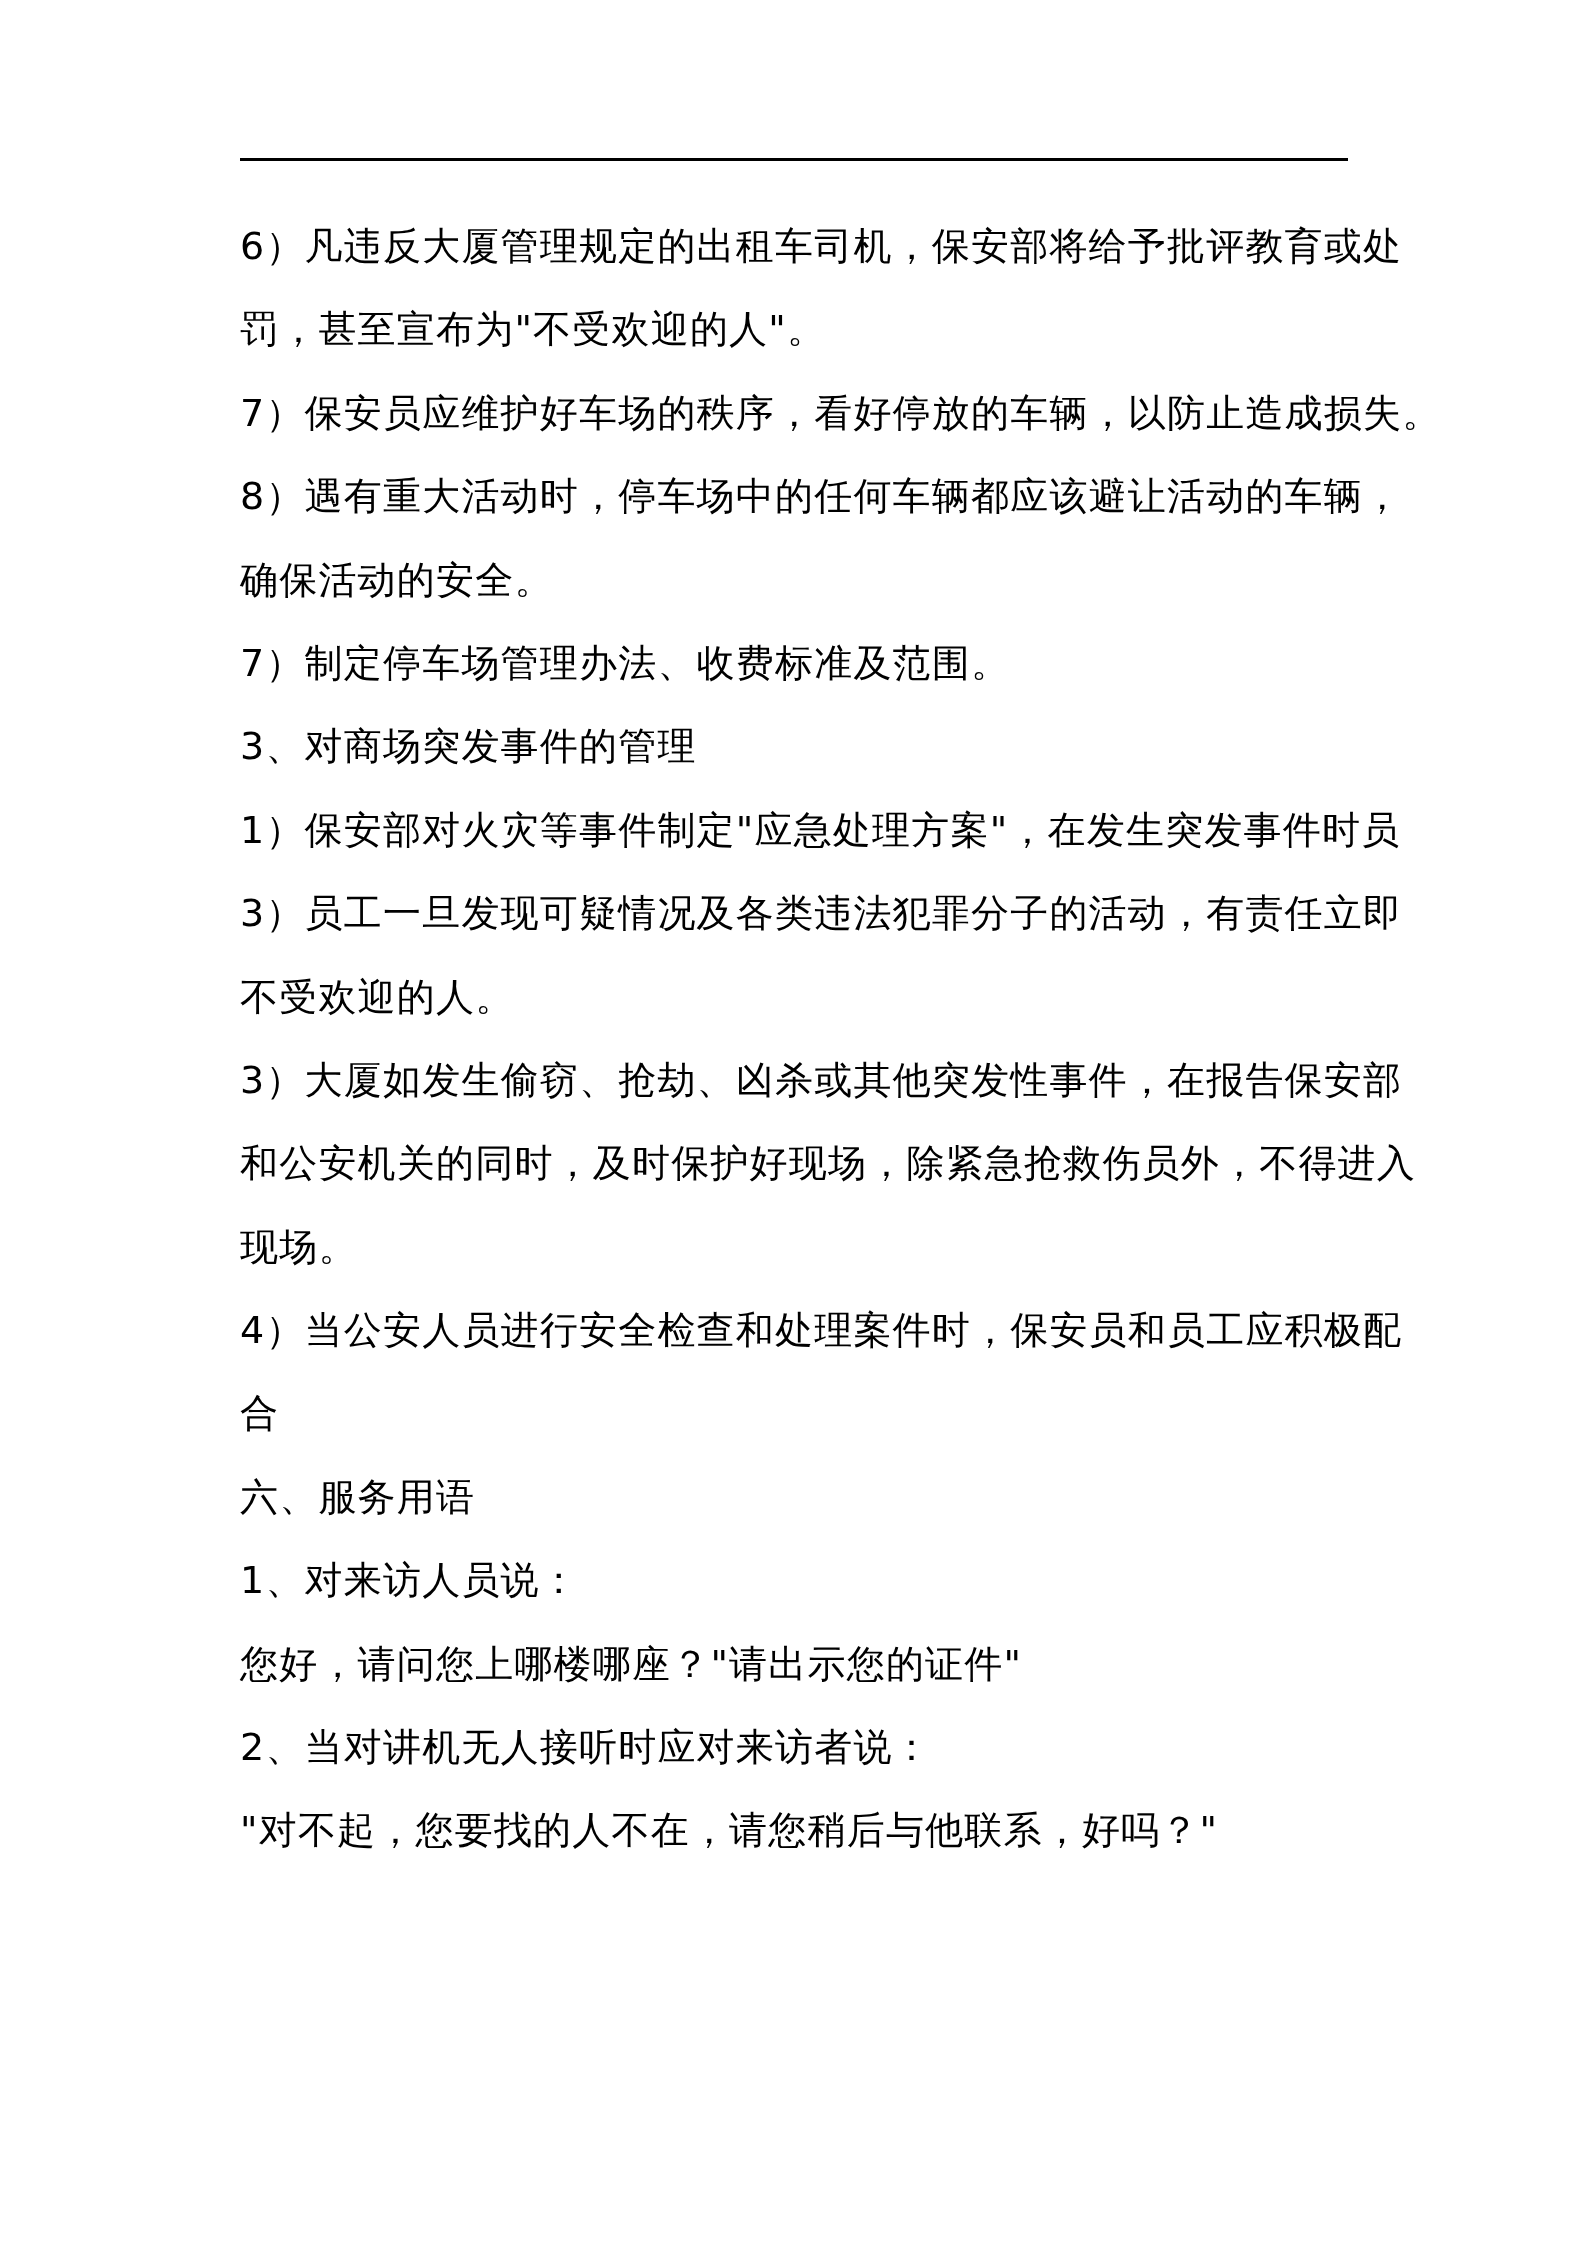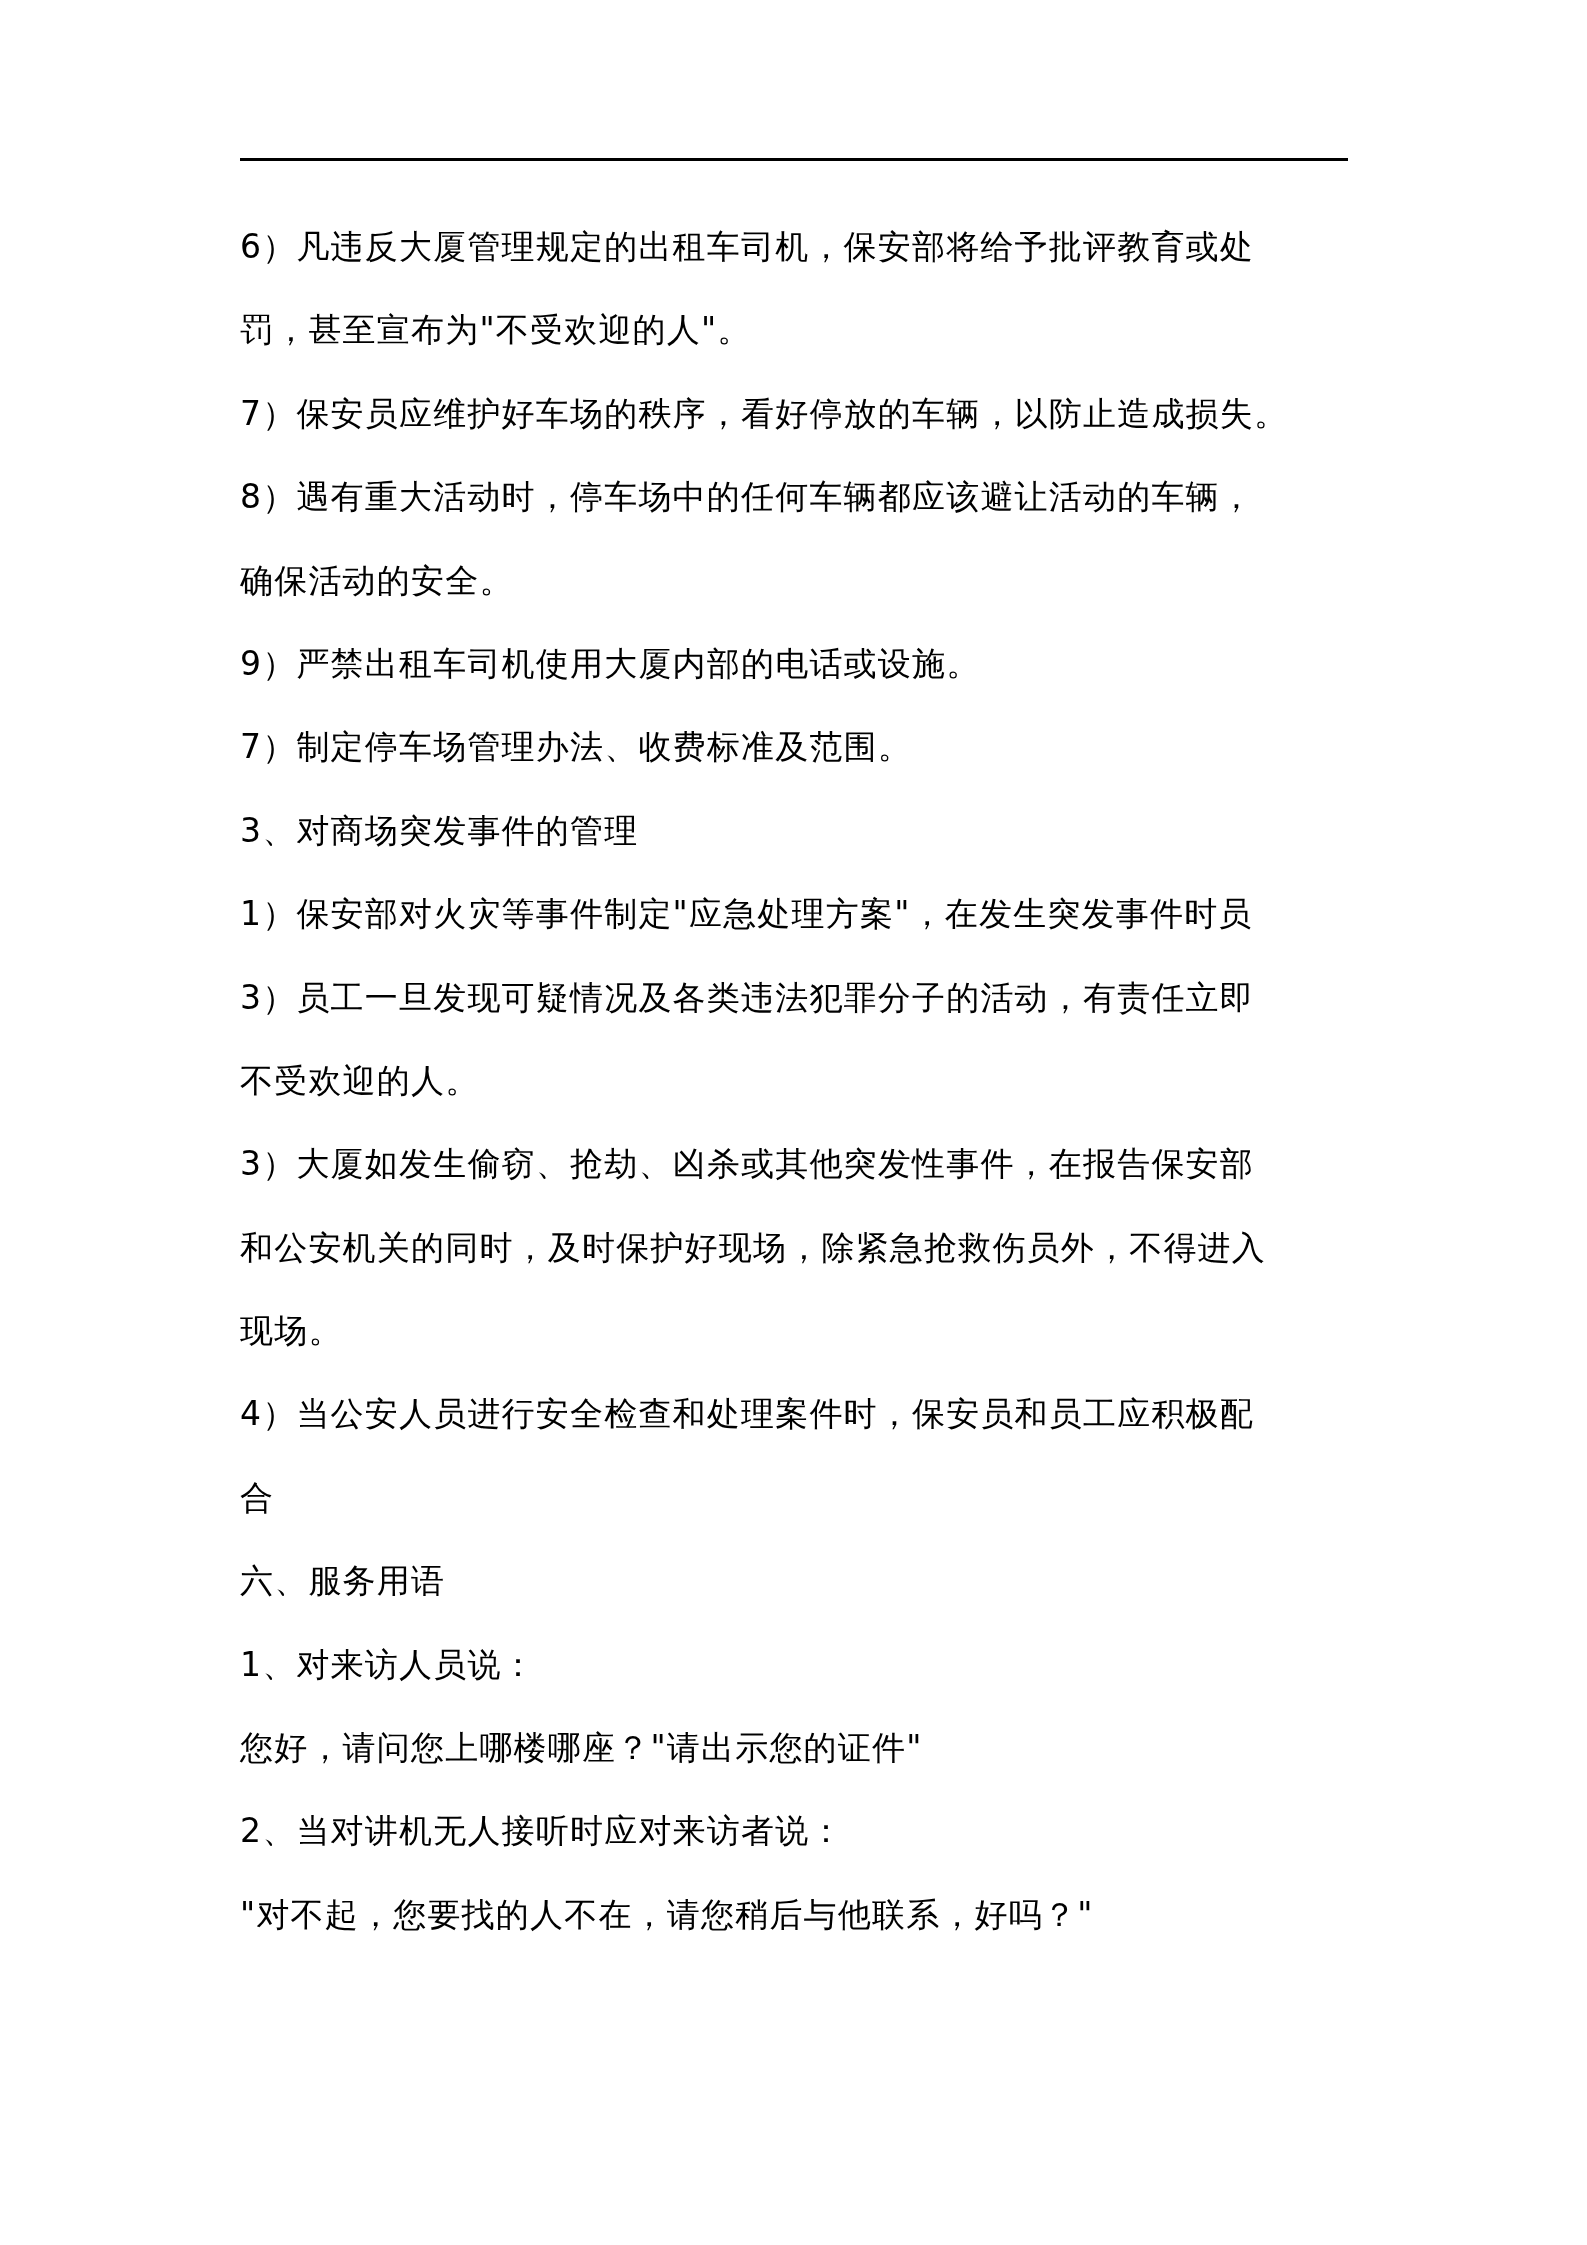--- a/index.html
+++ b/index.html
@@ -30,40 +30,39 @@
       height: 3px;
       background: #000000;
     }
     .body-text {
       position: absolute;
       left: 240px;
       top: 205px;
       width: 1110px;
     }
     .line {
-      font-size: 33px;
+      font-size: 38px;
       line-height: 83.4px;
       height: 83.4px;
       white-space: nowrap;
       letter-spacing: 1.2px;
     }
   </style>
 </head>
 <body>
 
 <div class="page">
   <div class="header-rule"></div>
 
   <div class="body-text">
     <div class="line">6）凡违反大厦管理规定的出租车司机，保安部将给予批评教育或处</div>
     <div class="line">罚，甚至宣布为"不受欢迎的人"。</div>
     <div class="line">7）保安员应维护好车场的秩序，看好停放的车辆，以防止造成损失。</div>
     <div class="line">8）遇有重大活动时，停车场中的任何车辆都应该避让活动的车辆，</div>
     <div class="line">确保活动的安全。</div>
-    <div class="line">9）严禁出租车司机使用大厦内部的电话或设施。</div>
     <div class="line">7）制定停车场管理办法、收费标准及范围。</div>
     <div class="line">3、对商场突发事件的管理</div>
     <div class="line">1）保安部对火灾等事件制定"应急处理方案"，在发生突发事件时员</div>
     <div class="line">3）员工一旦发现可疑情况及各类违法犯罪分子的活动，有责任立即</div>
     <div class="line">不受欢迎的人。</div>
     <div class="line">3）大厦如发生偷窃、抢劫、凶杀或其他突发性事件，在报告保安部</div>
     <div class="line">和公安机关的同时，及时保护好现场，除紧急抢救伤员外，不得进入</div>
     <div class="line">现场。</div>
     <div class="line">4）当公安人员进行安全检查和处理案件时，保安员和员工应积极配</div>
     <div class="line">合</div>

